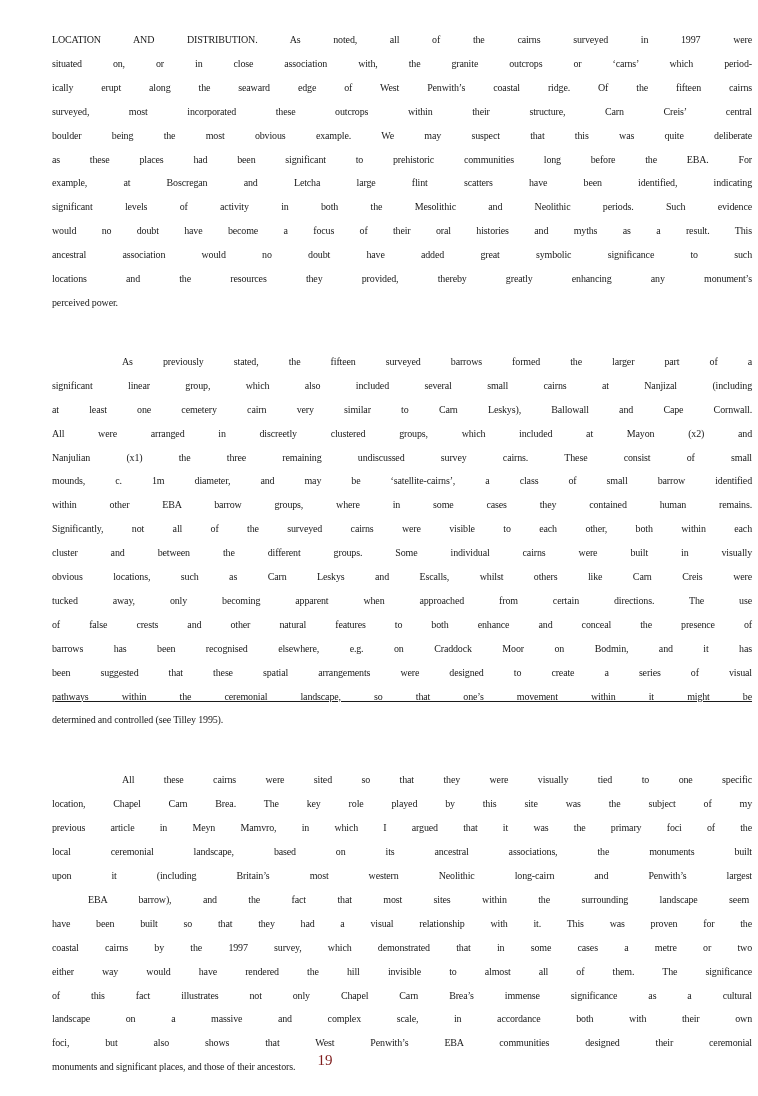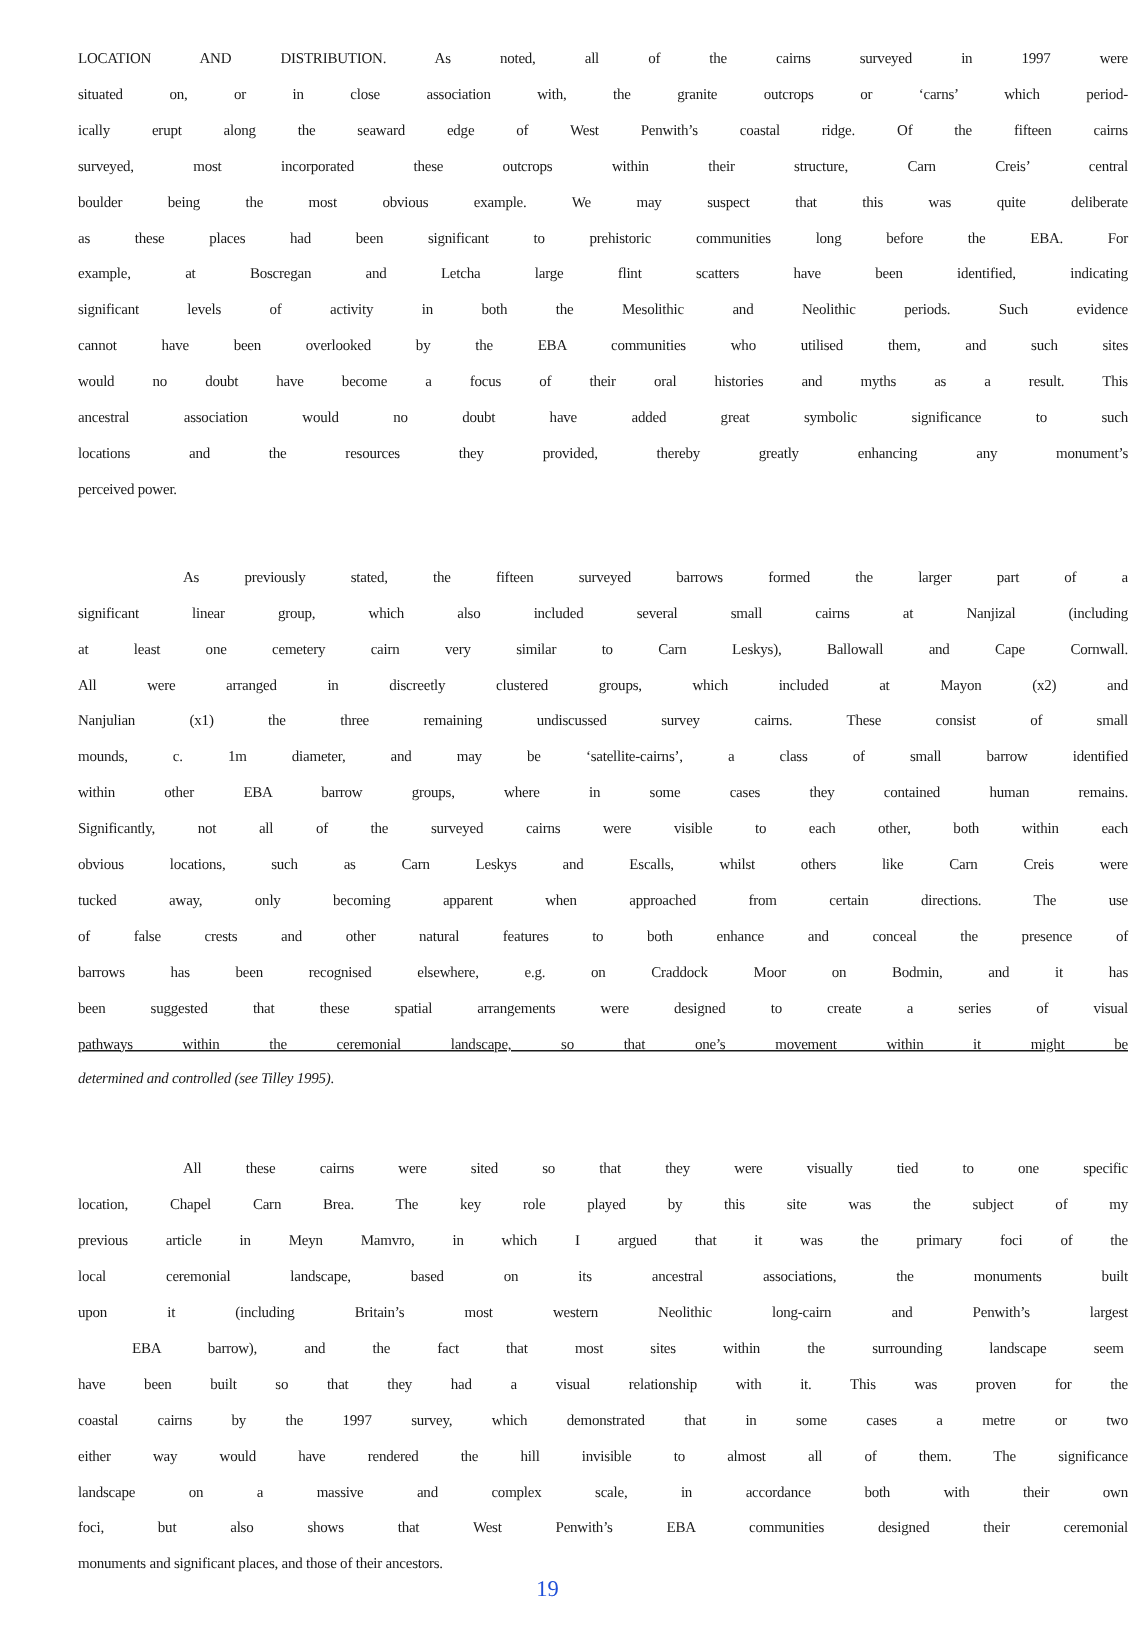--- a/index.html
+++ b/index.html
@@ -46,74 +46,74 @@
       margin-top: 24px;
     }
     .p1 { margin-top: 14px; }
     .page-number {
       position: absolute;
       left: 0;
       width: 650px;
       top: 1052px;
       text-align: center;
       font-size: 15px;
-      color: #1d4ed8;
+      color: #7f1d1d;
       font-family: "Liberation Serif", "DejaVu Serif", serif;
-      padding-left: 40px;
     }
   </style>
 </head>
 <body>
 
 <div class="page">
 
   <p class="para p1">
     <span class="line first" style="white-space: normal; width: 700px;">LOCATION AND DISTRIBUTION.  As noted, all of the cairns surveyed in 1997 were</span>
     <span class="line" style="white-space: normal; width: 700px;">situated on, or in close association with, the granite outcrops or ‘carns’ which period-</span>
     <span class="line" style="white-space: normal; width: 700px;">ically erupt along the seaward edge of West Penwith’s coastal ridge. Of the fifteen cairns</span>
     <span class="line" style="white-space: normal; width: 700px;">surveyed, most incorporated these outcrops within their structure, Carn Creis’ central</span>
     <span class="line" style="white-space: normal; width: 700px;">boulder being the most obvious example. We may suspect that this was quite deliberate</span>
     <span class="line" style="white-space: normal; width: 700px;">as these places had been significant to prehistoric communities long before the EBA. For</span>
     <span class="line" style="white-space: normal; width: 700px;">example, at Boscregan and Letcha large flint scatters have been identified, indicating</span>
     <span class="line" style="white-space: normal; width: 700px;">significant levels of activity in both the Mesolithic and Neolithic periods. Such evidence</span>
-    <span class="line" style="white-space: normal; width: 700px;">cannot have been overlooked by the EBA communities who utilised them, and such sites</span>
     <span class="line" style="white-space: normal; width: 700px;">would no doubt have become a focus of their oral histories and myths as a result. This</span>
     <span class="line" style="white-space: normal; width: 700px;">ancestral association would no doubt have added great symbolic significance to such</span>
     <span class="line" style="white-space: normal; width: 700px;">locations and the resources they provided, thereby greatly enhancing any monument’s</span>
     <span class="line last" style="white-space: normal; width: 700px;">perceived power.</span>
   </p>
 
   <p class="para indent" style="margin-top:35px;">
     <span class="line first" style="white-space: normal; width: 700px;">As previously stated, the fifteen surveyed barrows formed the larger part of a</span>
     <span class="line" style="white-space: normal; width: 700px;">significant linear group, which also included several small cairns at Nanjizal (including</span>
     <span class="line" style="white-space: normal; width: 700px;">at least one cemetery cairn very similar to Carn Leskys), Ballowall and Cape Cornwall.</span>
     <span class="line" style="white-space: normal; width: 700px;">All were arranged in discreetly clustered groups, which included at Mayon (x2) and</span>
     <span class="line" style="white-space: normal; width: 700px;">Nanjulian (x1) the three remaining undiscussed survey cairns. These consist of small</span>
     <span class="line" style="white-space: normal; width: 700px;">mounds, c. 1m diameter, and may be ‘satellite-cairns’, a class of small barrow identified</span>
     <span class="line" style="white-space: normal; width: 700px;">within other EBA barrow groups, where in some cases they contained human remains.</span>
     <span class="line" style="white-space: normal; width: 700px;">Significantly, not all of the surveyed cairns were visible to each other, both within each</span>
+    <span class="line" style="white-space: normal; width: 700px;">cluster and between the different groups. Some individual cairns were built in visually</span>
     <span class="line" style="white-space: normal; width: 700px;">obvious locations, such as Carn Leskys and Escalls, whilst others like Carn Creis were</span>
     <span class="line" style="white-space: normal; width: 700px;">tucked away, only becoming apparent when approached from certain directions. The use</span>
     <span class="line" style="white-space: normal; width: 700px;">of false crests and other natural features to both enhance and conceal the presence of</span>
     <span class="line" style="white-space: normal; width: 700px;">barrows has been recognised elsewhere, e.g. on Craddock Moor on Bodmin, and it has</span>
     <span class="line" style="white-space: normal; width: 700px;">been suggested that these spatial arrangements were designed to create a series of visual</span>
     <span class="line" style="white-space: normal; width: 700px; text-decoration: underline;">pathways within the ceremonial landscape, so that one’s movement within it might be</span>
-    <span class="line last" style="white-space: normal; width: 700px; font-style: italic;">determined and controlled (see Tilley 1995).</span>
+    <span class="line last" style="white-space: normal; width: 700px;">determined and controlled (see Tilley 1995).</span>
   </p>
 
   <p class="para indent" style="margin-top:36px;">
     <span class="line first" style="white-space: normal; width: 700px;">All these cairns were sited so that they were visually tied to one specific</span>
     <span class="line" style="white-space: normal; width: 700px;">location, Chapel Carn Brea. The key role played by this site was the subject of my</span>
     <span class="line" style="white-space: normal; width: 700px;">previous article in Meyn Mamvro, in which I argued that it was the primary foci of the</span>
     <span class="line" style="white-space: normal; width: 700px;">local ceremonial landscape, based on its ancestral associations, the monuments built</span>
     <span class="line" style="white-space: normal; width: 700px;">upon it (including Britain’s most western Neolithic long-cairn and Penwith’s largest</span>
     <span class="line" style="white-space: normal; width: 700px; margin-left: 36px;">EBA barrow), and the fact that most sites within the surrounding landscape seem to</span>
     <span class="line" style="white-space: normal; width: 700px;">have been built so that they had a visual relationship with it. This was proven for the</span>
     <span class="line" style="white-space: normal; width: 700px;">coastal cairns by the 1997 survey, which demonstrated that in some cases a metre or two</span>
     <span class="line" style="white-space: normal; width: 700px;">either way would have rendered the hill invisible to almost all of them. The significance</span>
+    <span class="line" style="white-space: normal; width: 700px;">of this fact illustrates not only Chapel Carn Brea’s immense significance as a cultural</span>
     <span class="line" style="white-space: normal; width: 700px;">landscape on a massive and complex scale, in accordance both with their own</span>
     <span class="line" style="white-space: normal; width: 700px;">foci, but also shows that West Penwith’s EBA communities designed their ceremonial</span>
     <span class="line last" style="white-space: normal; width: 700px;">monuments and significant places, and those of their ancestors.</span>
   </p>
 
 </div>
 
 <div class="page-number">19</div>
 
 </body></html>

